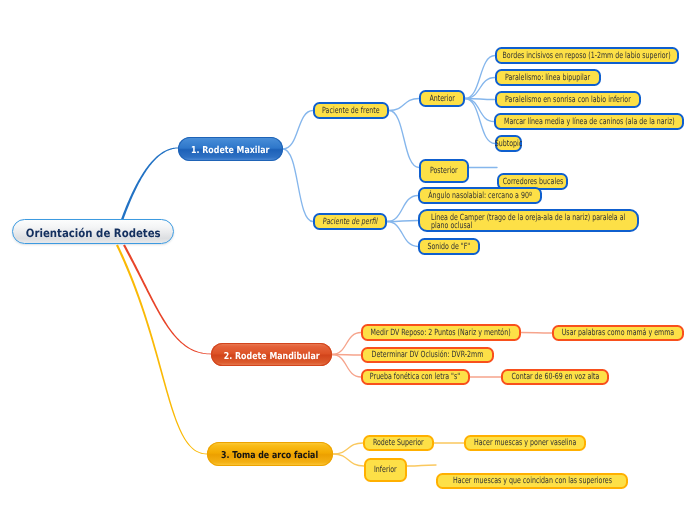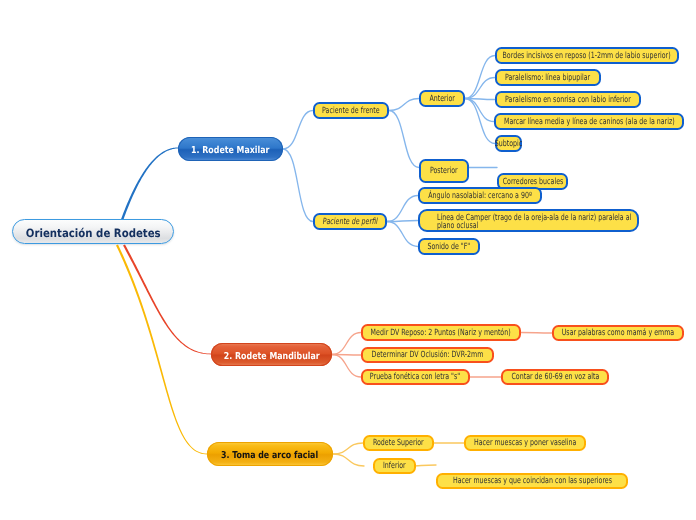--- a/index.html
+++ b/index.html
@@ -30,21 +30,21 @@
      border:none;box-shadow:inset 0 0 0 1px #d2451d;}
   .n-main.c-amber{background:linear-gradient(180deg,#fccd41 0%,#f9bb16 16%,#f3aa02 46%,#eca000 53%,#f4b013 84%,#fccb3e 100%);
      border:none;color:#131313;box-shadow:inset 0 0 0 1px #eda300;}
 
   
   .n-leaf{background:#fde047;font-size:8.5px;color:#333333;}
   .n-leaf > span{transform:translateY(0.5px) scaleX(0.74);}
   .n-leaf.c-blue{border:2px solid #0f5fce;border-radius:6.5px;}
   .n-leaf.c-orange{border:2px solid #f8501c;border-radius:6.5px;}
   .n-leaf.c-amber{border:2px solid #ffb000;border-radius:6.5px;}
-  .node.wrap{white-space:nowrap;justify-content:flex-start;padding-left:17px;border-radius:9px;}
+  .node.wrap{white-space:nowrap;justify-content:flex-start;padding-left:11px;border-radius:9px;}
   .node.wrap > span{transform:none;text-align:left;}
     .node.wrap .ln{display:block;transform:scaleX(0.74);transform-origin:left center;line-height:8.2px;}
   .node.wrap > span{padding-top:3px;}
 </style>
 </head>
 <body>
 
 <div id="stage">
   <svg id="links" viewBox="0 0 696 520">
       <path d="M123.13,220.41L123.92,218.23L124.71,216.07L125.50,213.94L126.30,211.84L127.10,209.76L127.91,207.71L128.72,205.70L129.53,203.71L130.35,201.75L131.17,199.82L131.99,197.92L132.82,196.05L133.65,194.22L134.49,192.41L135.33,190.64L136.17,188.89L137.02,187.18L137.87,185.50L138.73,183.86L139.59,182.24L140.45,180.66L141.32,179.12L142.20,177.61L143.07,176.13L143.95,174.69L144.84,173.28L145.73,171.91L146.63,170.57L147.53,169.27L148.43,168.01L149.34,166.78L150.26,165.59L151.18,164.44L152.10,163.32L153.03,162.24L153.96,161.20L154.90,160.20L155.84,159.24L156.79,158.32L157.75,157.44L158.70,156.59L159.67,155.79L160.64,155.03L161.61,154.31L162.59,153.63L163.57,152.99L164.56,152.39L165.56,151.83L166.56,151.32L167.57,150.84L168.58,150.41L169.60,150.03L170.63,149.68L171.66,149.38L172.70,149.12L173.75,148.91L174.80,148.74L175.86,148.61L176.93,148.53L178.00,148.50L178.00,147.50L176.88,147.51L175.77,147.57L174.66,147.68L173.56,147.83L172.46,148.03L171.38,148.28L170.29,148.57L169.21,148.90L168.14,149.29L167.08,149.71L166.02,150.18L164.97,150.70L163.92,151.25L162.88,151.86L161.85,152.50L160.82,153.18L159.80,153.91L158.78,154.68L157.78,155.49L156.77,156.34L155.78,157.23L154.79,158.16L153.80,159.13L152.82,160.14L151.85,161.19L150.88,162.27L149.92,163.40L148.96,164.56L148.01,165.76L147.07,166.99L146.13,168.27L145.19,169.58L144.26,170.92L143.34,172.30L142.42,173.72L141.50,175.17L140.59,176.65L139.69,178.17L138.79,179.73L137.89,181.31L137.00,182.93L136.12,184.59L135.23,186.27L134.36,187.99L133.48,189.74L132.62,191.52L131.75,193.33L130.89,195.18L130.03,197.05L129.18,198.96L128.33,200.89L127.49,202.85L126.65,204.85L125.81,206.87L124.98,208.92L124.15,211.00L123.33,213.11L122.51,215.24L121.69,217.40L120.87,219.59Z" fill="#2272c4" stroke="none"></path>
@@ -141,19 +141,19 @@
     </div>
     <div class="node n-main c-amber" style="left: 207px; top: 442px; width: 126px; height: 24px;">
       <span>3. Toma de arco facial</span>
     </div>
     <div class="node n-leaf c-amber" style="left: 363px; top: 435px; width: 71px; height: 16px;">
       <span>Rodete Superior</span>
     </div>
     <div class="node n-leaf c-amber" style="left: 464px; top: 435px; width: 122px; height: 16px;">
       <span>Hacer muescas y poner vaselina</span>
     </div>
-    <div class="node n-leaf c-amber" style="left: 373px; top: 458px; width: 43px; height: 16px;">
+    <div class="node n-leaf c-amber" style="left: 364px; top: 458px; width: 43px; height: 24px;">
       <span>Inferior</span>
     </div>
     <div class="node n-leaf c-amber" style="left: 436px; top: 457px; width: 192px; height: 16px; margin-top: 16px;">
       <span>Hacer muescas y que coincidan con las superiores</span>
     </div>
   </div>
 
 </body></html>

